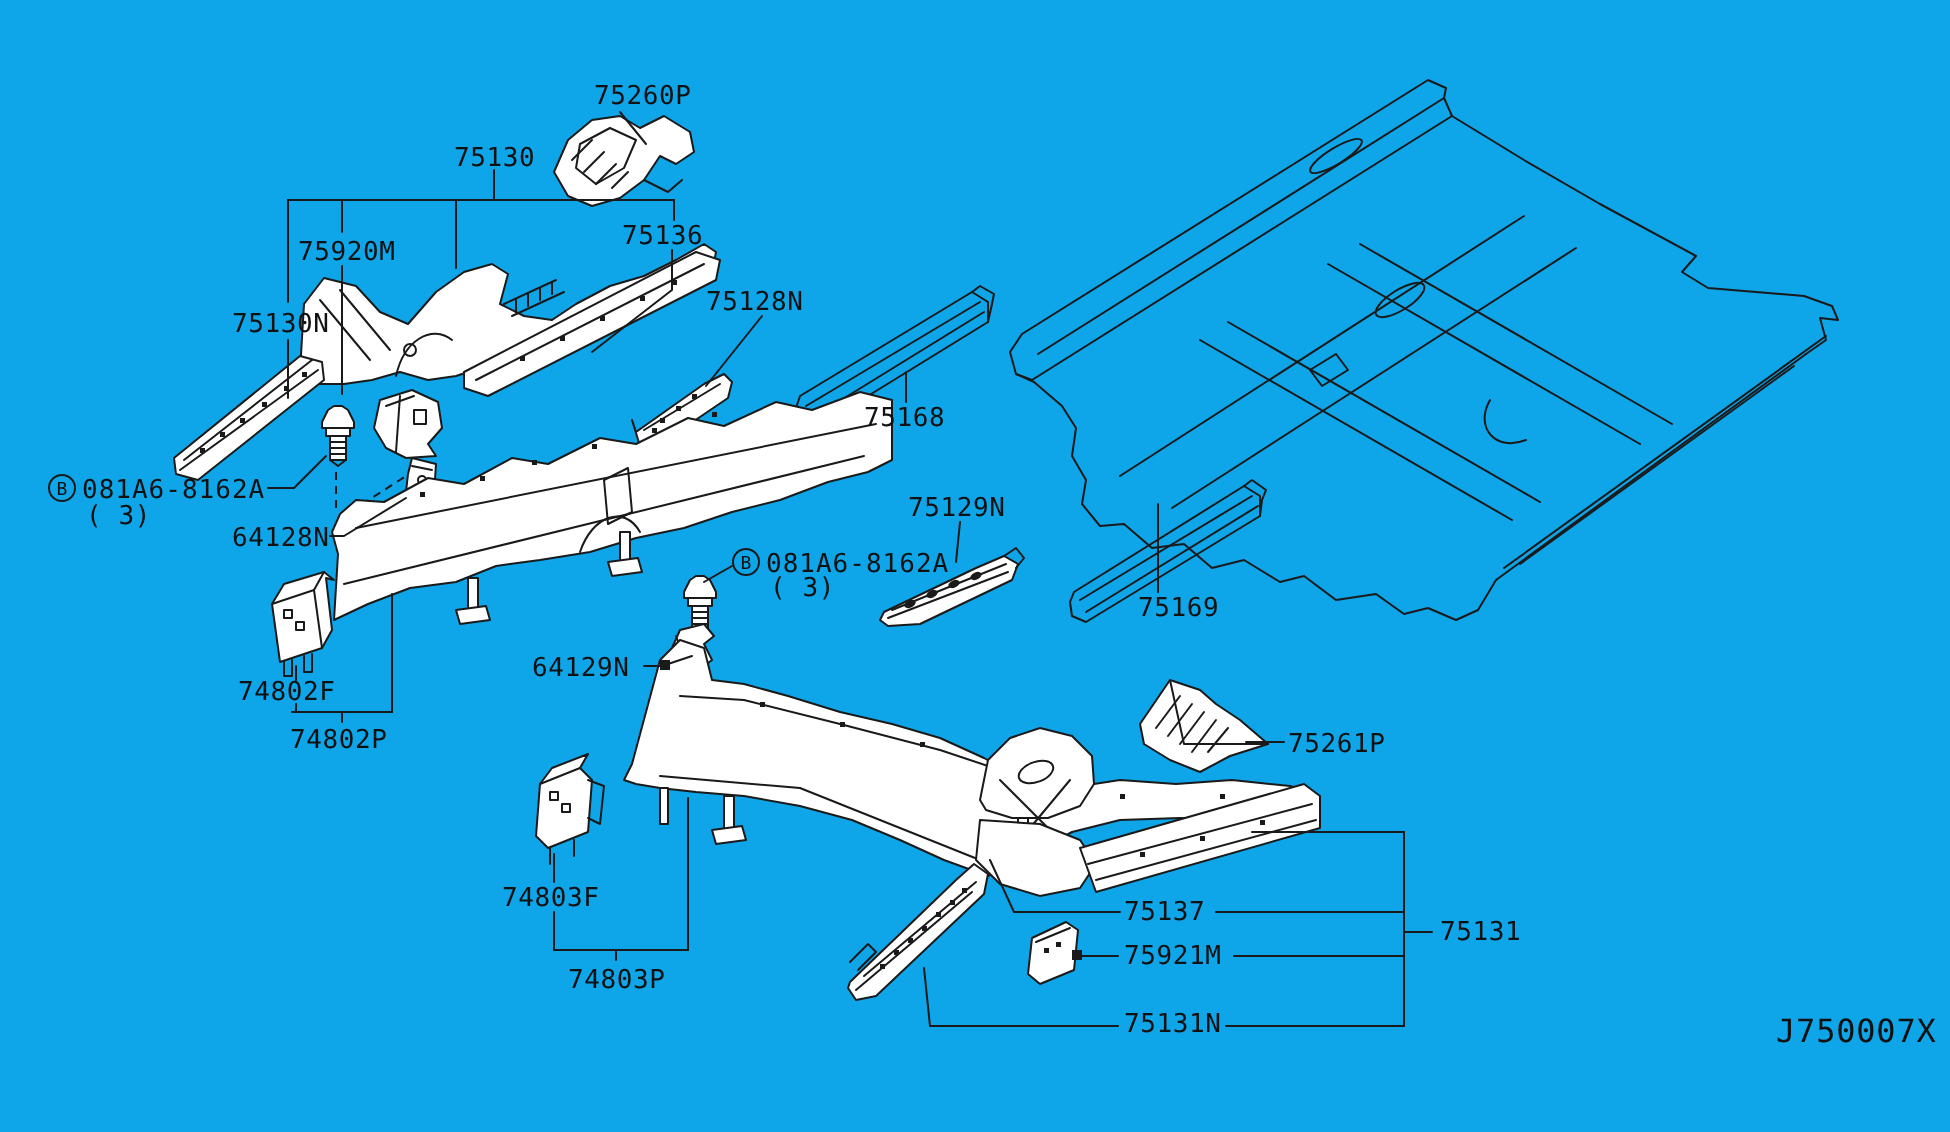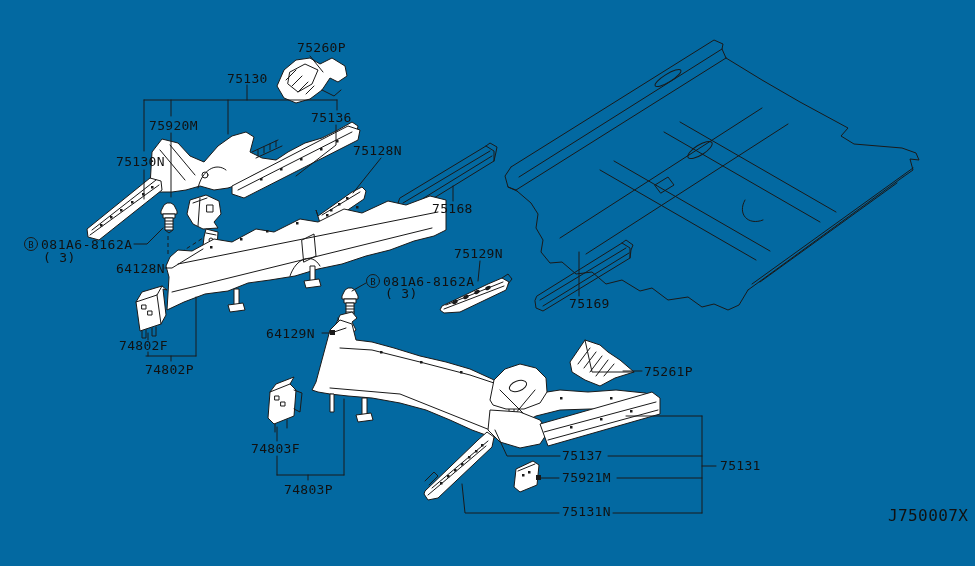--- a/index.html
+++ b/index.html
@@ -1,17 +1,17 @@
 <!DOCTYPE html>
 <html><head>
 <meta charset="utf-8">
 <style>
   html,body{margin:0;padding:0;background:#e8e8e8;}
   .stage{
-    width:975px;height:566px;background:#0369a1;position:relative;margin:0 auto;
+    width:975px;height:566px;background:#0ea5e9;position:relative;margin:0 auto;
     font-family:"DejaVu Sans Mono", monospace;
   }
   svg{display:block;}
   .ln{fill:none;stroke:#1a1a1a;stroke-width:1;stroke-linejoin:round;stroke-linecap:round;}
   .lnf{fill:#ffffff;stroke:#1a1a1a;stroke-width:1;stroke-linejoin:round;}
   .dash{fill:none;stroke:#1a1a1a;stroke-width:1;stroke-dasharray:4 3;}
   .dot{fill:#1a1a1a;stroke:none;}
   .lbl{font-family:"DejaVu Sans Mono", monospace;font-size:13px;fill:#111;letter-spacing:0.3px;}
   .lblwide{font-family:"DejaVu Sans Mono", monospace;font-size:13px;fill:#111;letter-spacing:0.5px;}
   .lblcode{font-family:"DejaVu Sans Mono", monospace;font-size:16px;fill:#111;letter-spacing:0.4px;}

